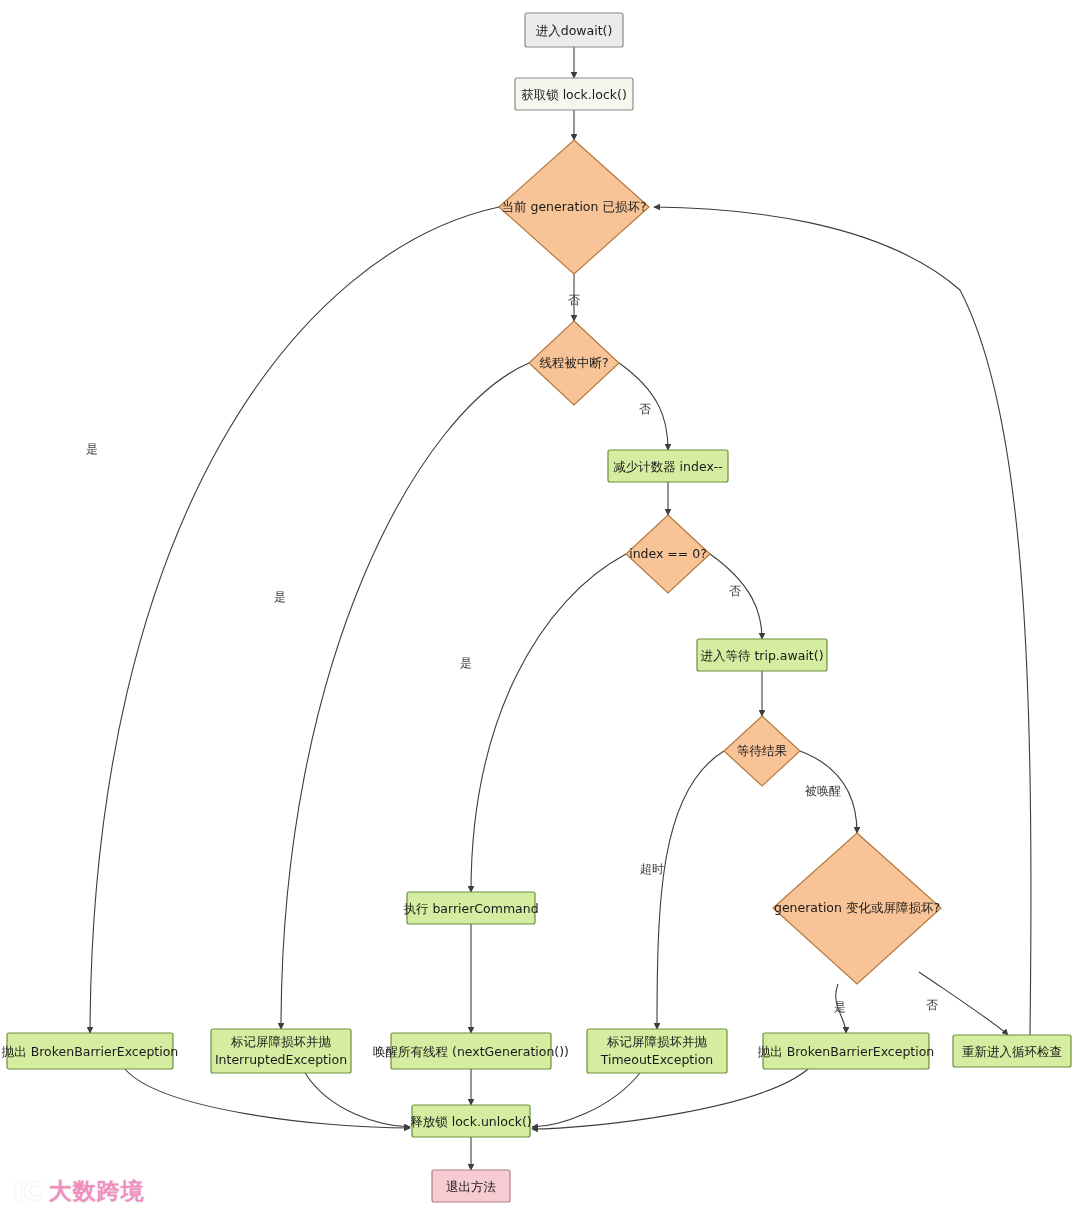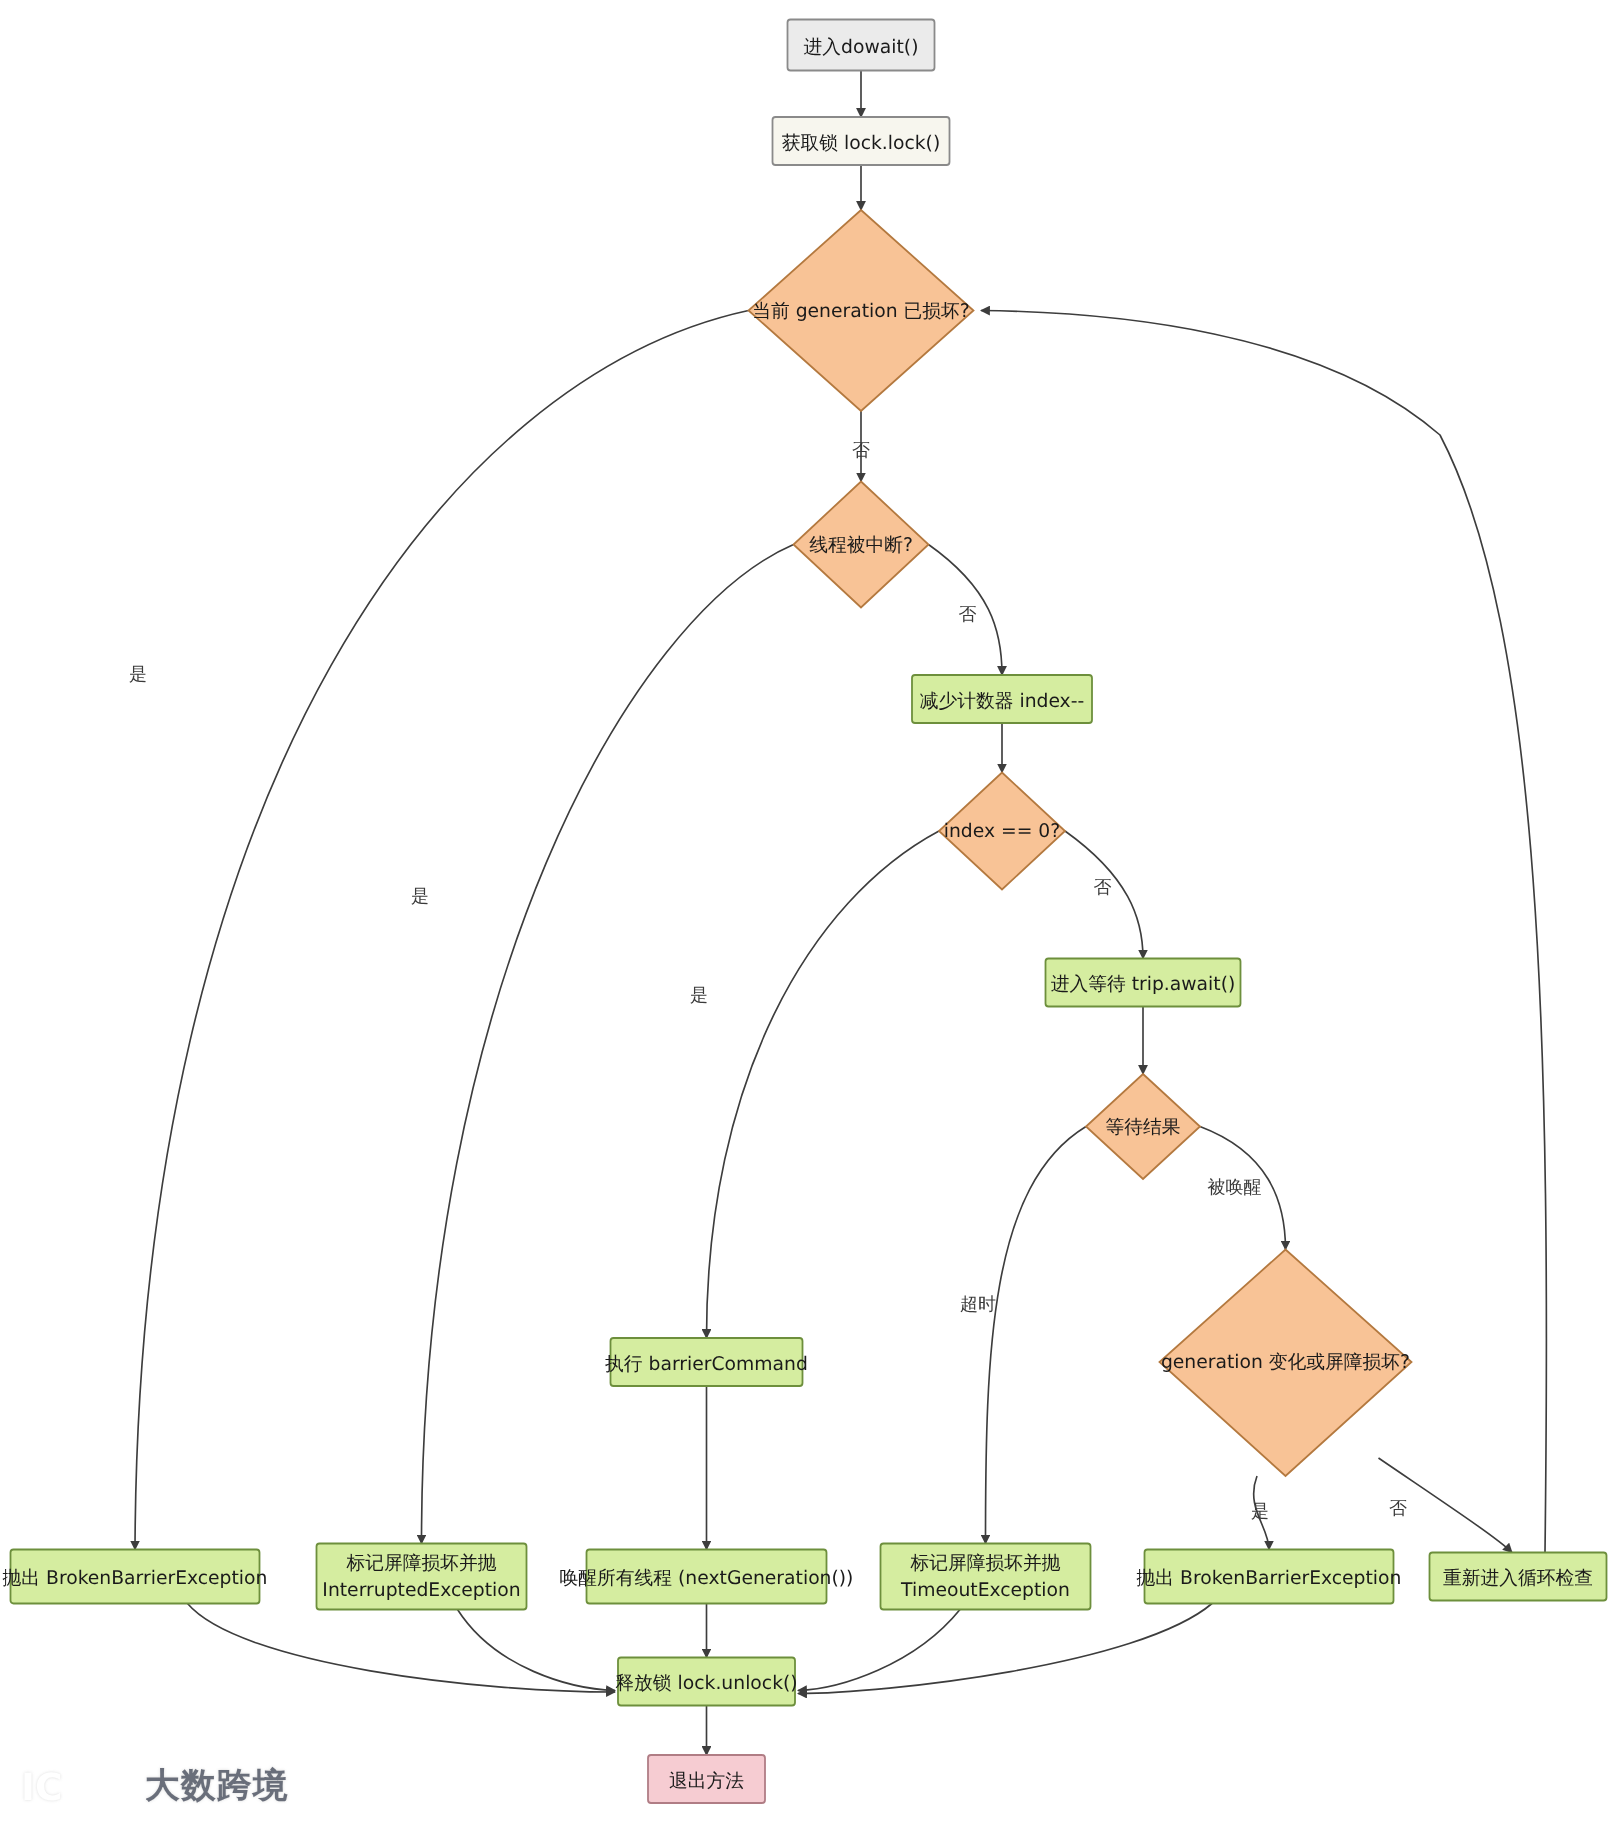--- a/index.html
+++ b/index.html
@@ -79,26 +79,25 @@
   }
   #watermark .wm-mark {
     font-size: 25px;
     color: #ffffff;
     font-weight: bold;
     text-shadow: 0 0 2px rgba(150,150,150,0.55);
     line-height: 1;
   }
   #watermark .wm-text {
     font-size: 23px;
-    color: #0f172a;
+    color: #ec4899;
     font-weight: bold;
     letter-spacing: 1px;
     text-shadow: 0 0 2px rgba(150,150,150,0.6);
     line-height: 1;
-    margin-left: 48px;
   }
 </style>
 </head>
 <body>
 
 <div id="chart-root">
 
   <svg class="flow" viewBox="0 0 1080 1214">
     <defs>
       <marker id="arrow" viewBox="0 0 10 10" refX="9" refY="5" markerWidth="6" markerHeight="6" orient="auto-start-reverse">

